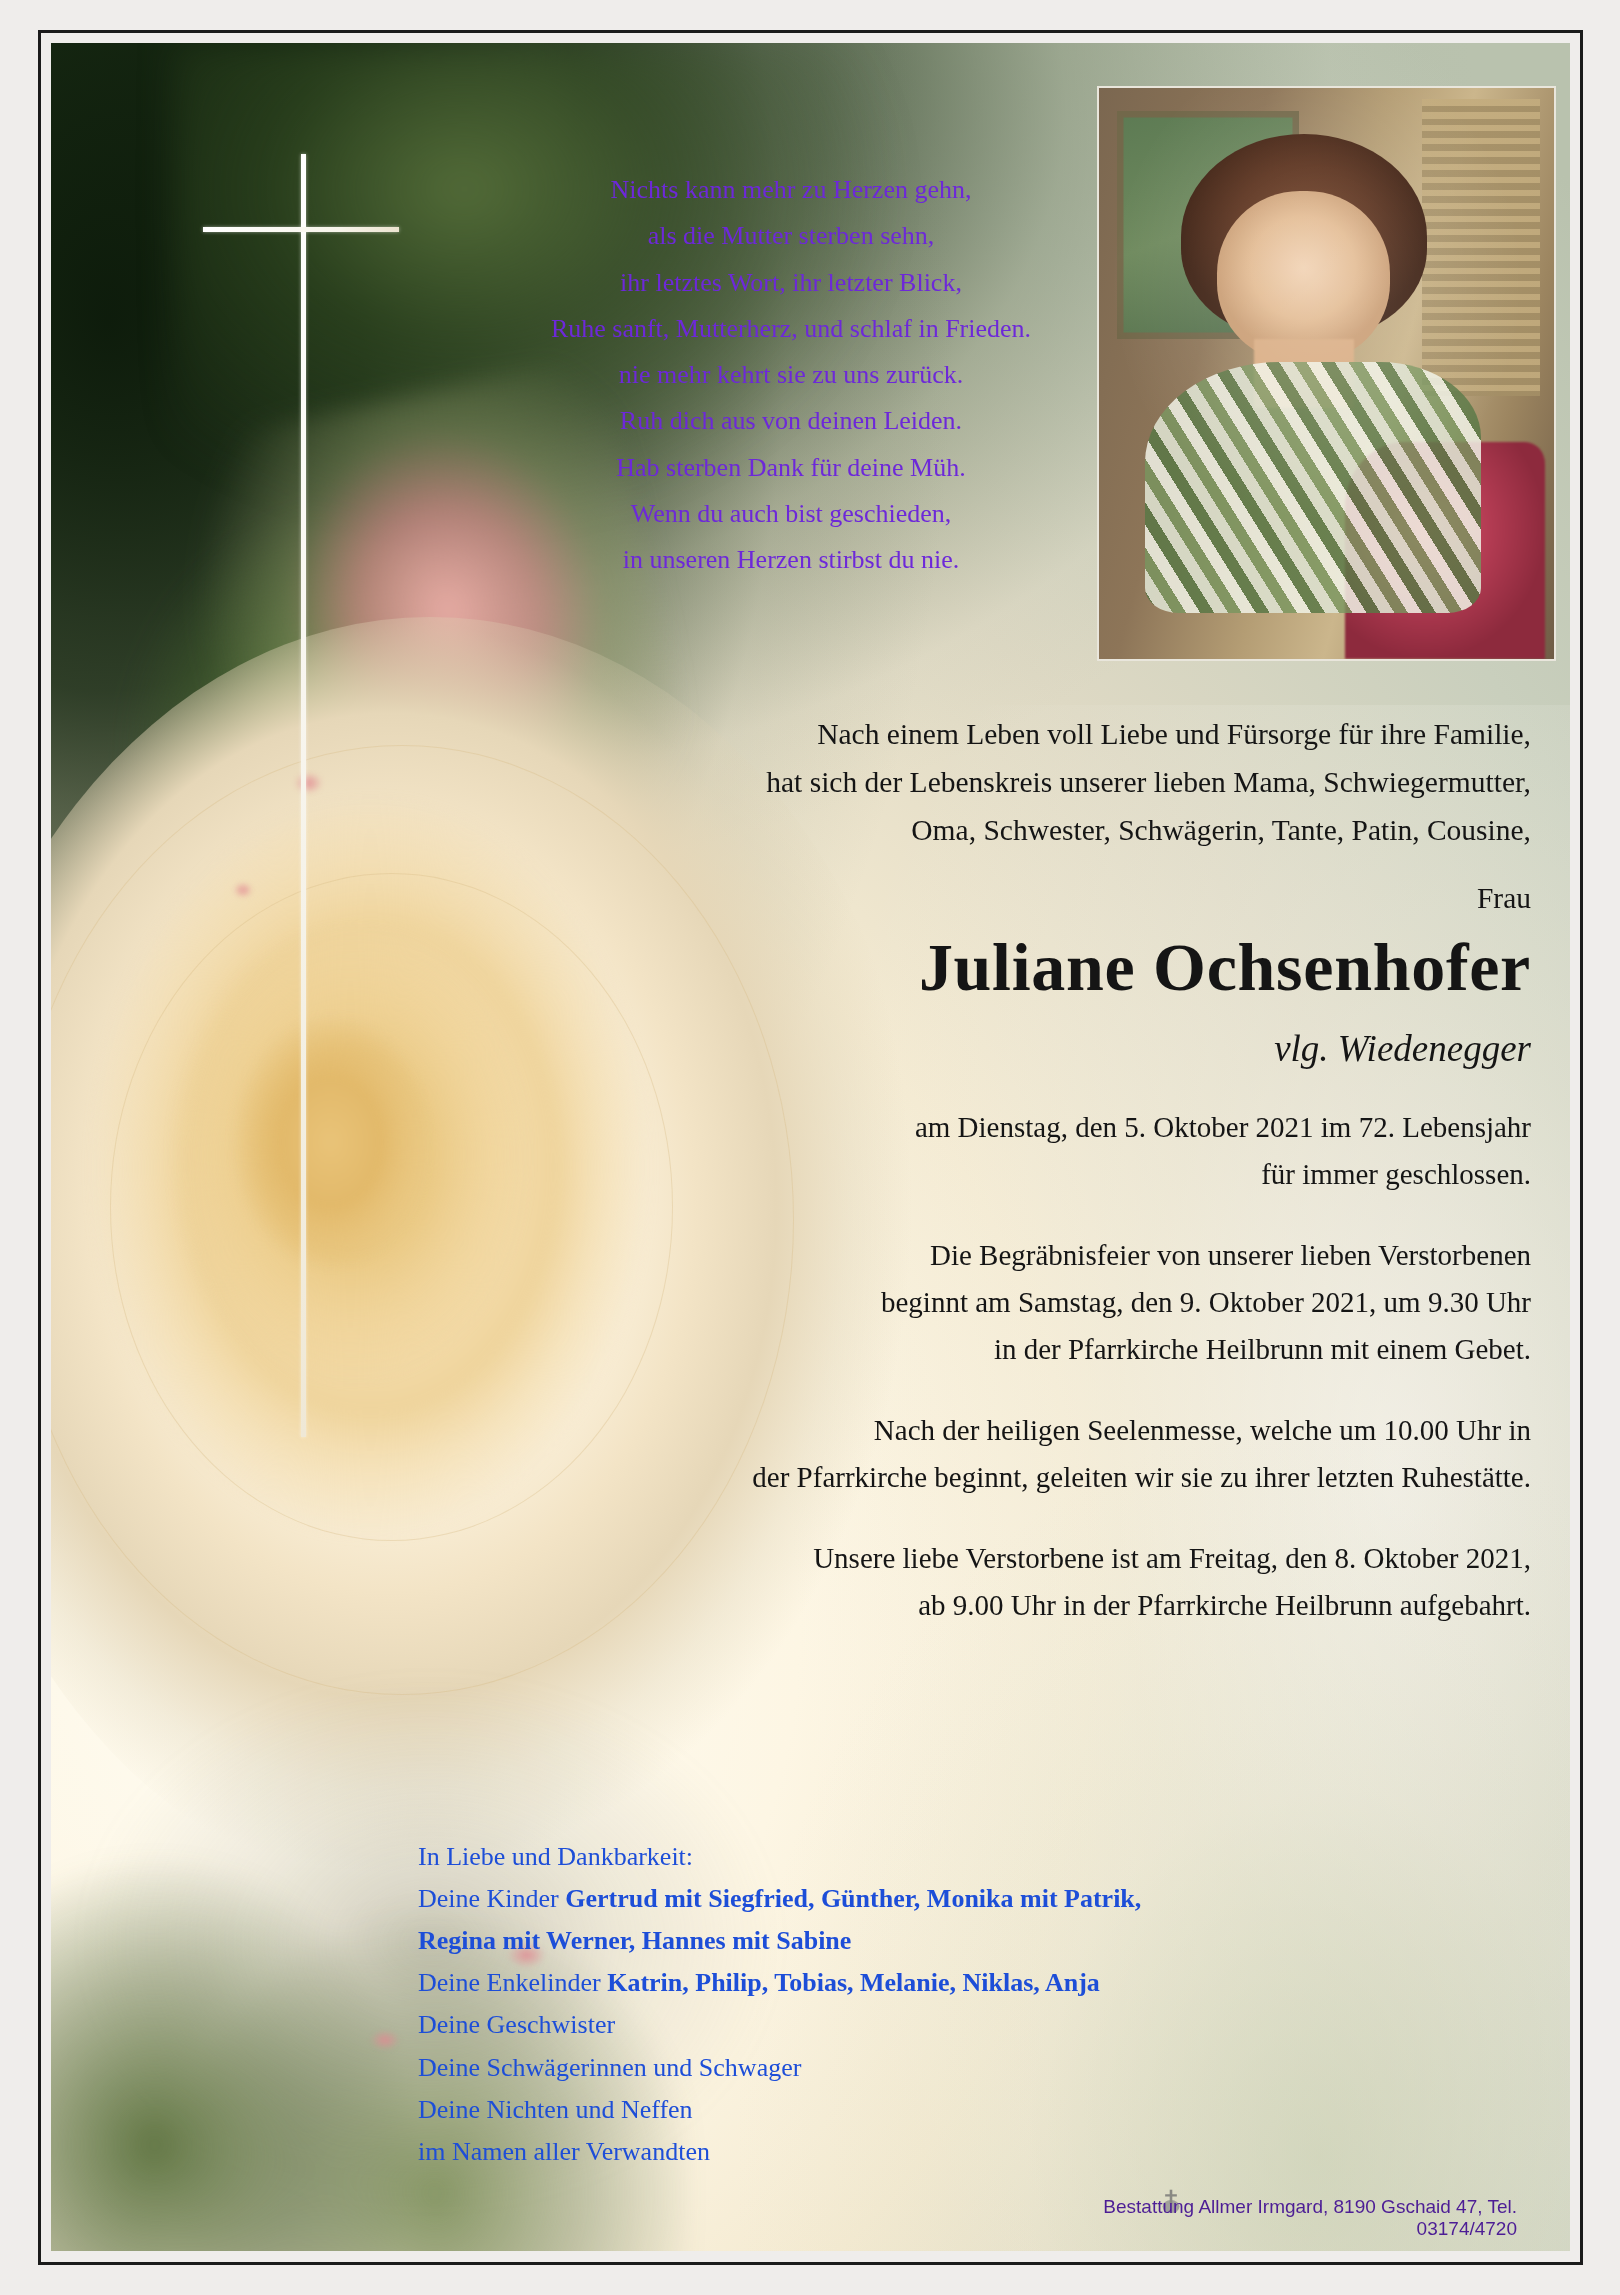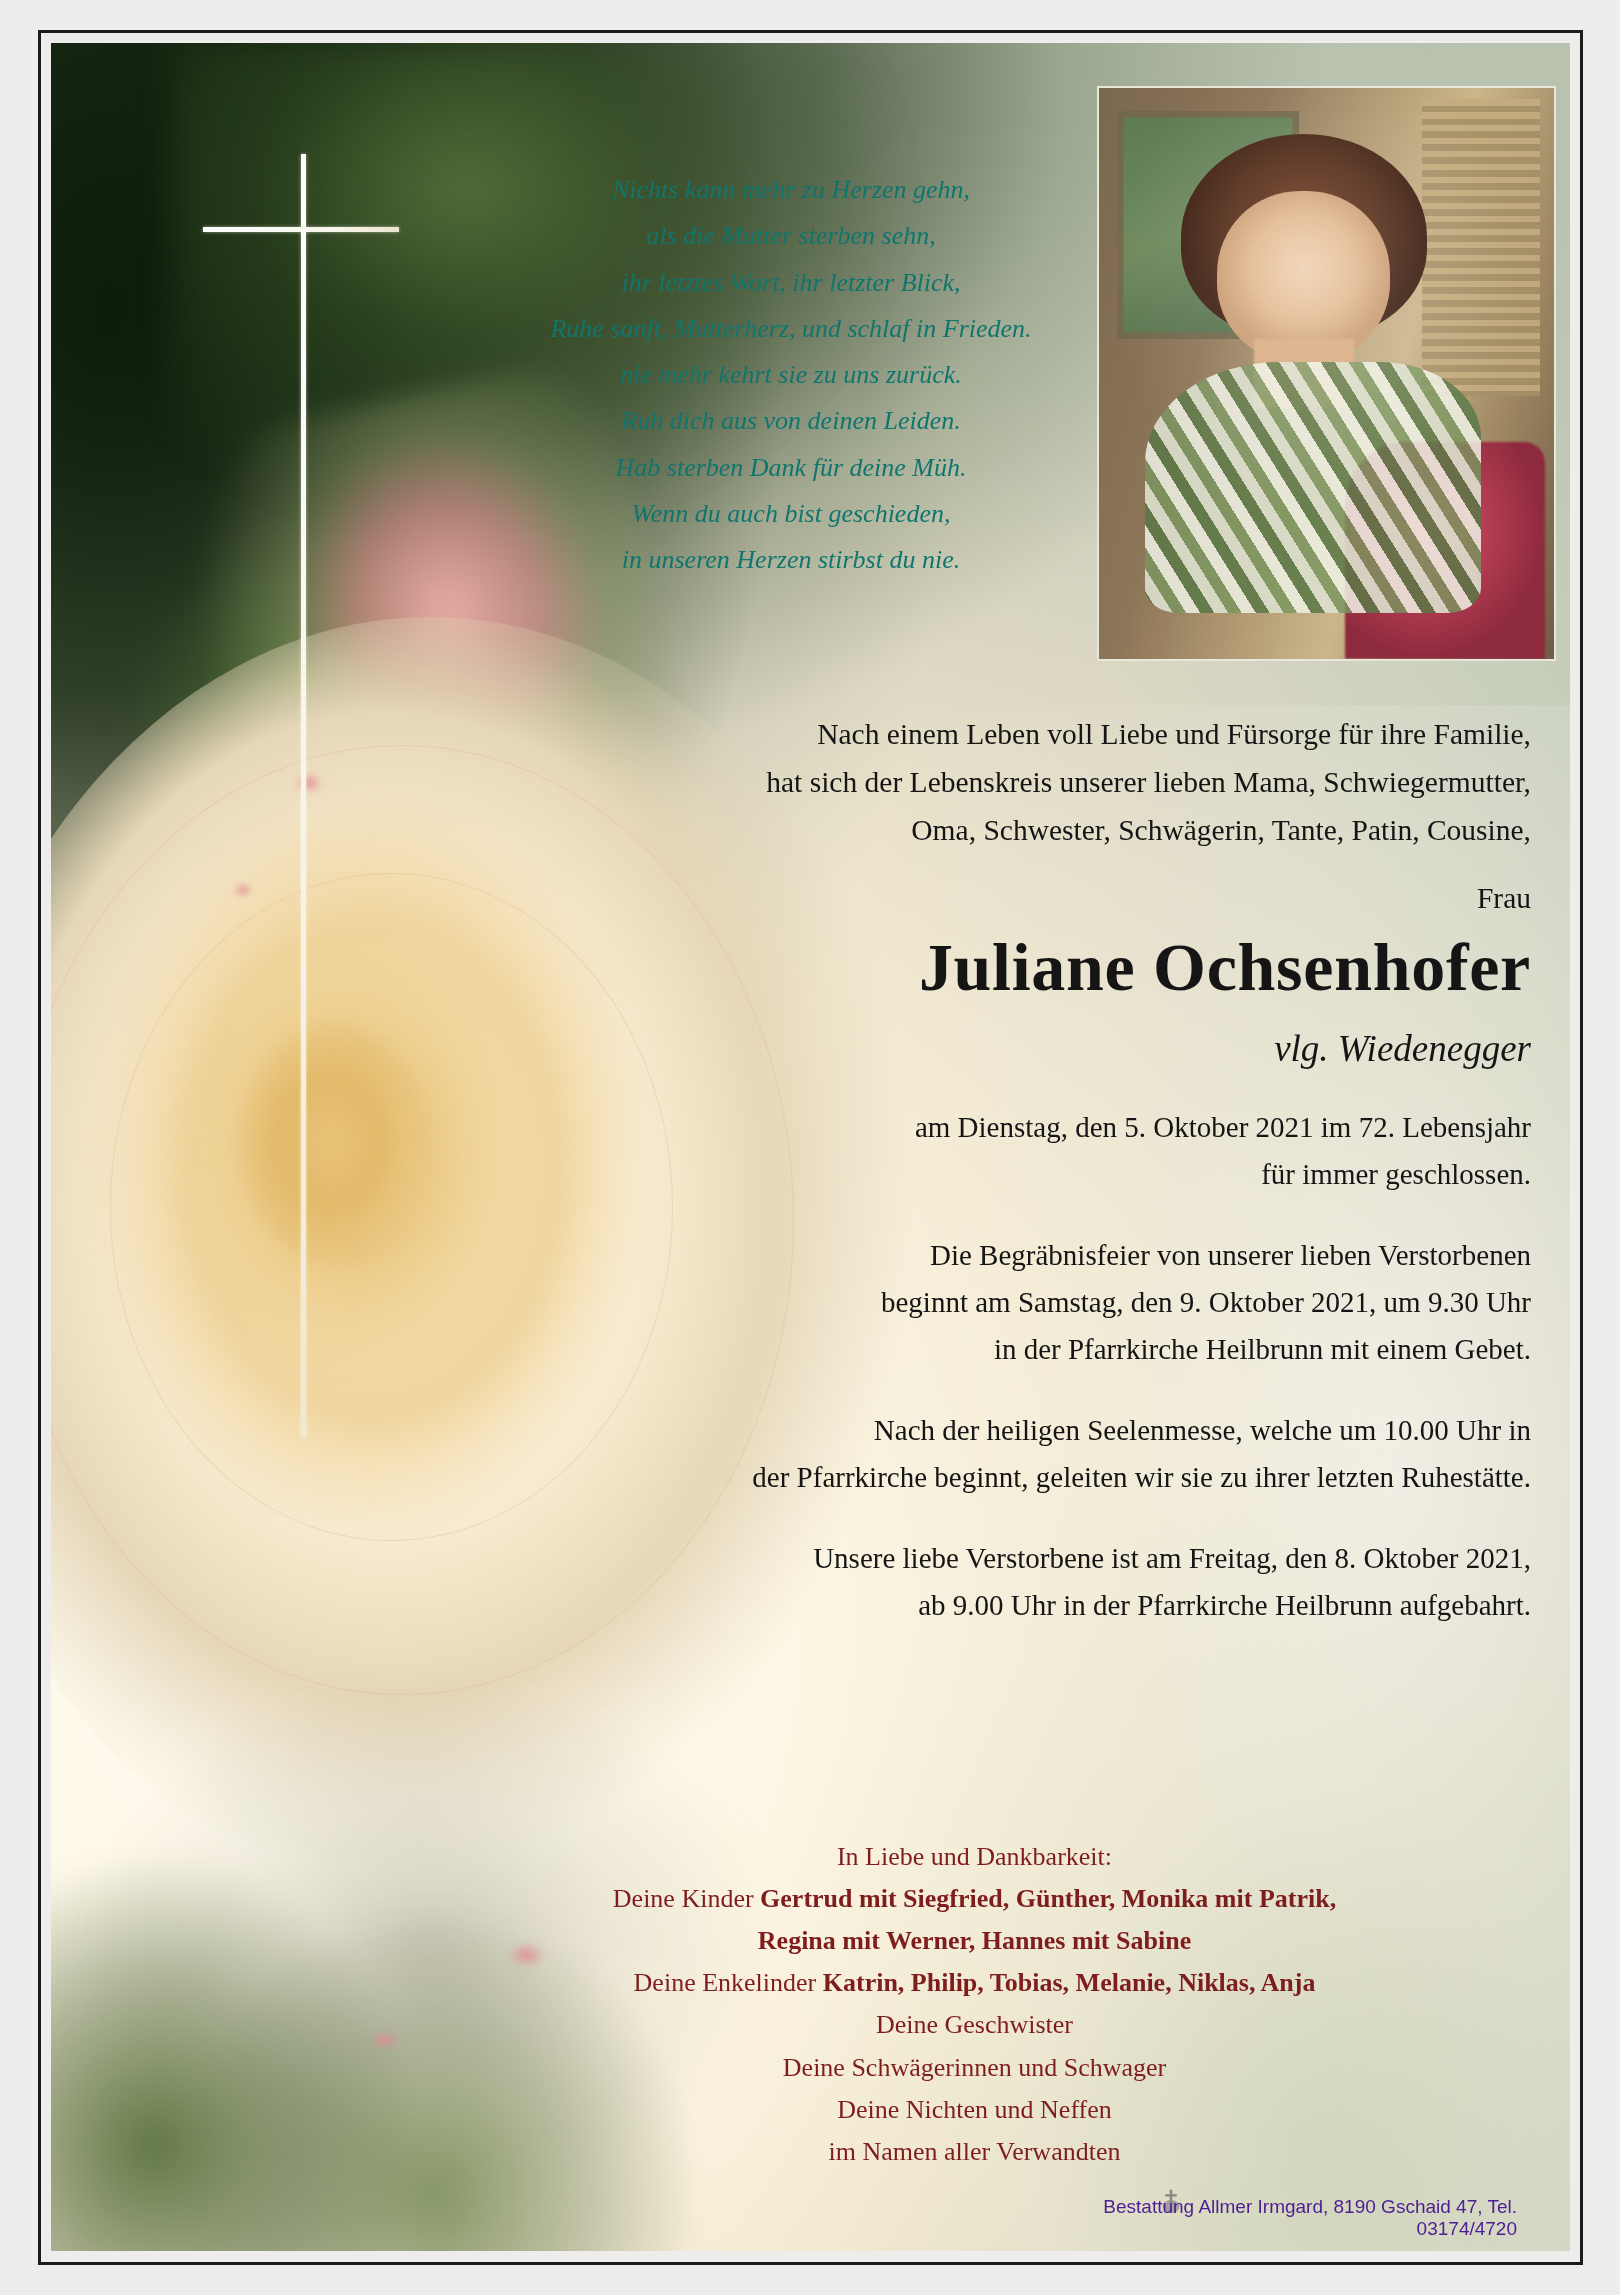--- a/index.html
+++ b/index.html
@@ -292,24 +292,23 @@
     width: 1519px;
     height: 2208px;
     pointer-events: none;
   }
   .poem {
     position: absolute;
     left: 452px;
     top: 124px;
     width: 576px;
     text-align: center;
-    font-style: italic;
     font-size: 26px;
     line-height: 1.78;
-    color: #0f766e;
+    color: #6d28d9;
     font-family: "Liberation Serif", serif;
   }
   .poem div { white-space: nowrap; }
 
   .body-block {
     position: absolute;
     left: 367px;
     top: 668px;
     width: 1113px;
     text-align: right;
@@ -339,22 +338,21 @@
     margin-top: 34px;
     font-size: 29px;
     line-height: 1.62;
   }
 
   .closing {
     position: absolute;
     left: 367px;
     top: 1793px;
     width: 1113px;
-    text-align: center;
-    color: #7f1d1d;
+    color: #1d4ed8;
     font-size: 26px;
     line-height: 1.62;
   }
   .closing .b { font-weight: 700; }
 
   .footer {
     position: absolute;
     left: 969px;
     top: 2153px;
     width: 497px;

